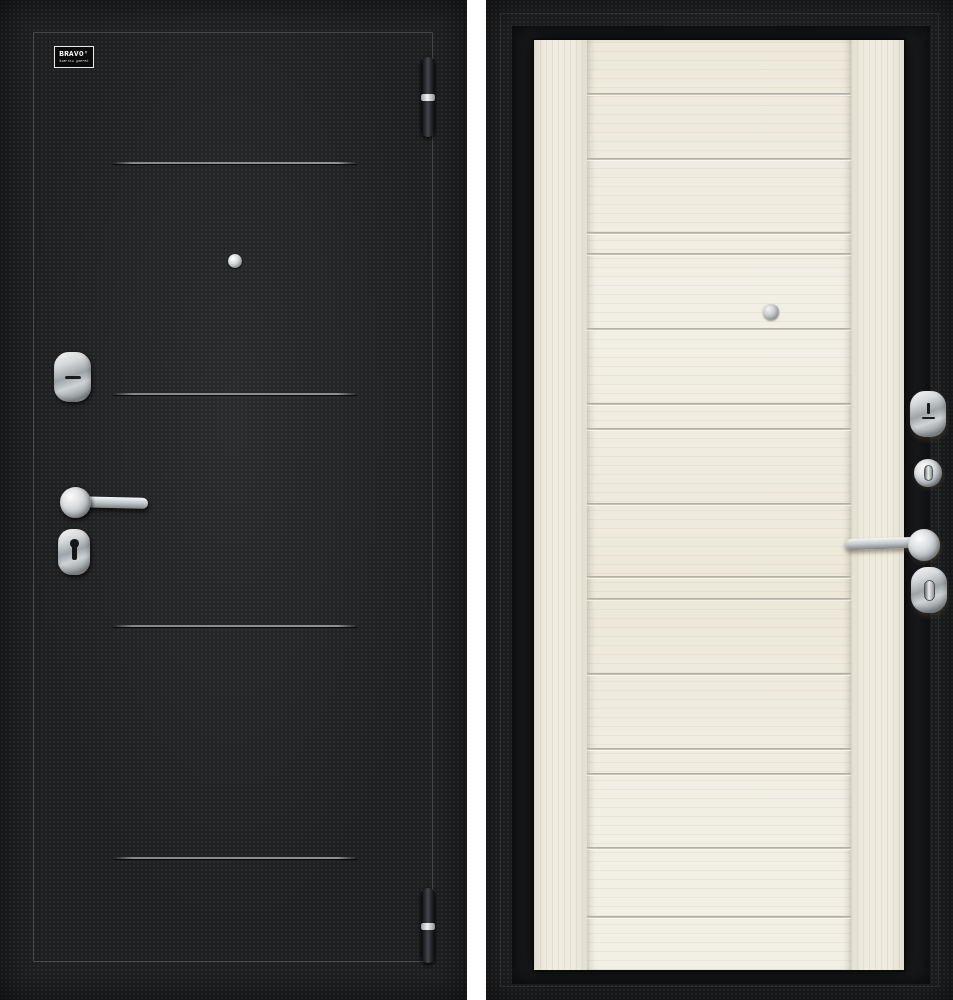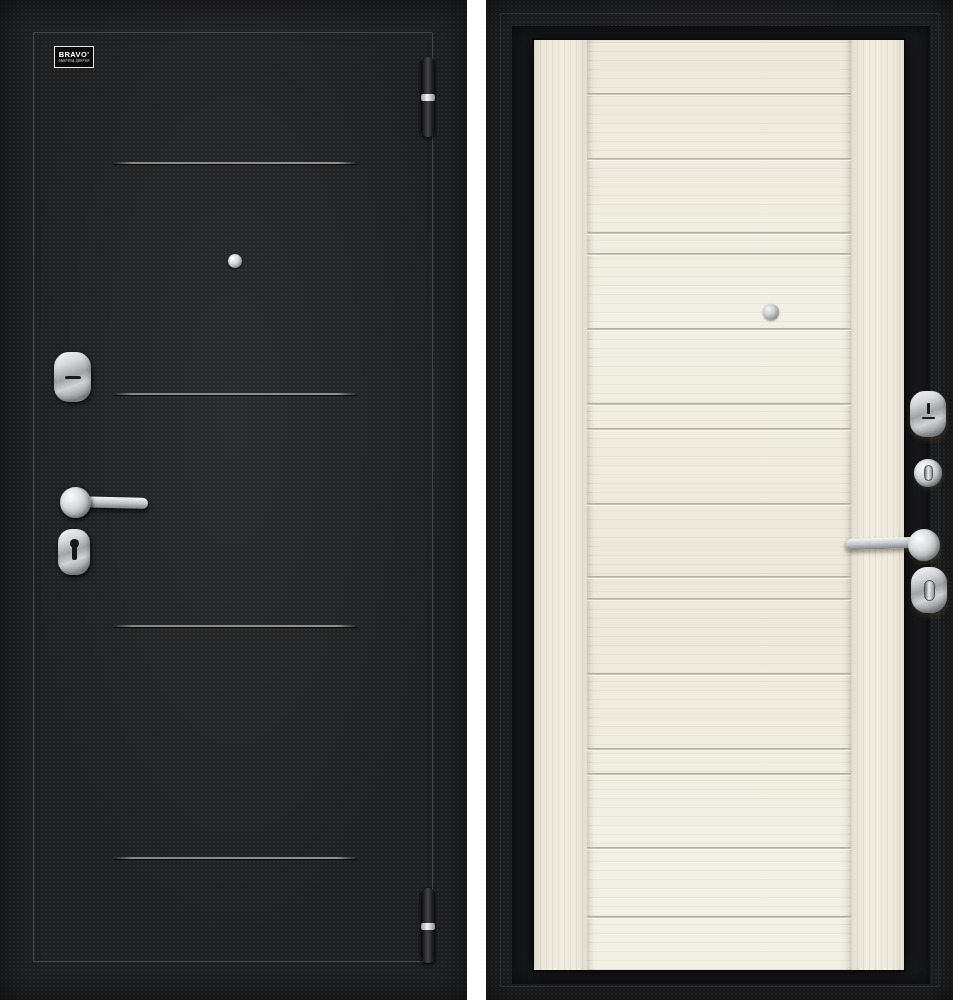--- a/index.html
+++ b/index.html
@@ -1,16 +1,16 @@
 <!DOCTYPE html>
 <html><head>
 <meta charset="utf-8">
 <style>
   html,body{margin:0;padding:0;background:#ffffff;font-family:"Liberation Sans",sans-serif;}
-  #canvas{position:relative;width:953px;height:1000px;background:#ffffff;overflow:hidden;}
+  #canvas{position:relative;width:953px;height:1000px;background:#ffffff;overflow:hidden;font-family:Liberation Mono, monospace;}
 
   
   .blacktex{
     background-color:#1e1f21;
     background-image:
       radial-gradient(rgba(255,255,255,0.055) 1px, transparent 1.3px),
       radial-gradient(ellipse at 50% 42%, rgba(255,255,255,0.05), transparent 65%);
     background-size:4px 4px, 100% 100%;
   }
   .chrome-lin{background:linear-gradient(160deg,#f6f7f8 0%,#d6d9db 25%,#9ea4a7 48%,#cfd3d5 65%,#8f9497 88%,#b7bcbe 100%);}

